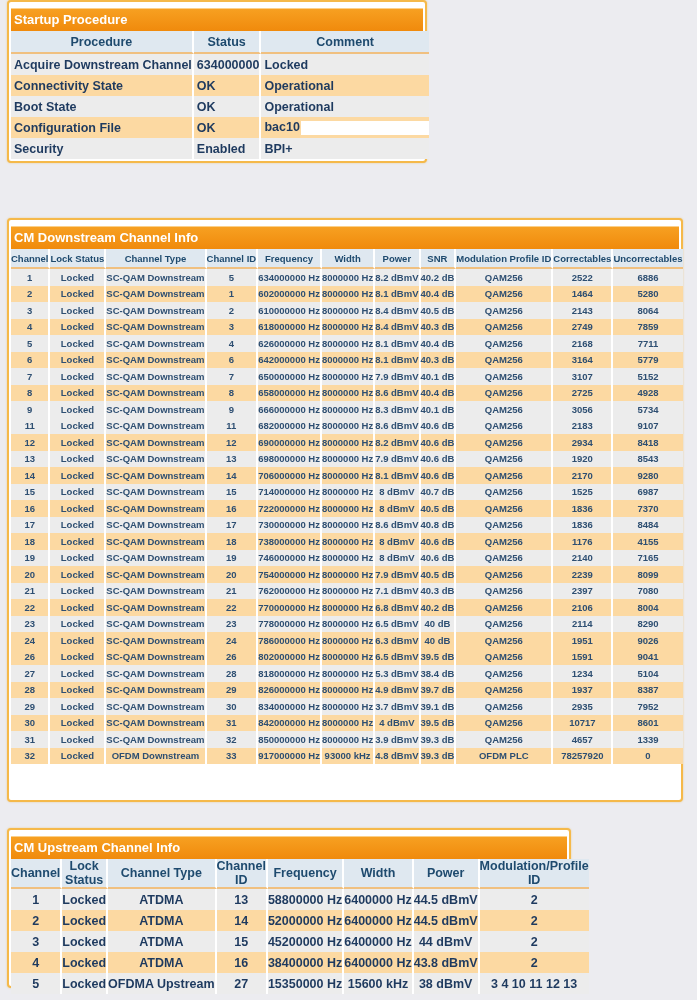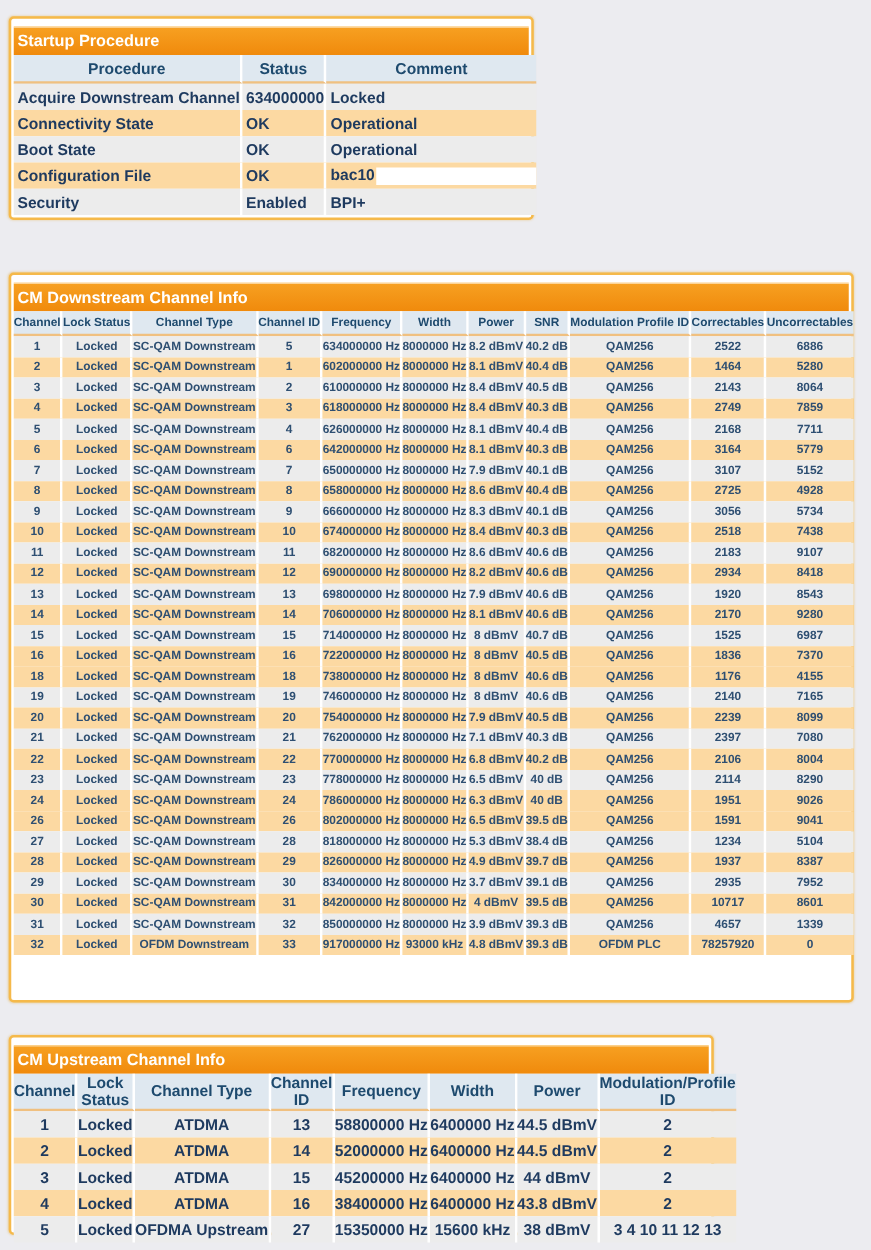--- a/index.html
+++ b/index.html
@@ -42,21 +42,21 @@
   th:last-child, td:last-child { border-right: none; }
   td {
     border-right: 2px solid #fff;
     padding: 0;
     white-space: nowrap;
   }
   tr.odd td { background: #ececec; }
   tr.even td { background: #fcd9a2; }
 
   
-  #startup { left: 7px; top: 13px; width: 420px; height: 163px; }
+  #startup { left: 7px; top: 0; width: 420px; height: 163px; }
   #startup table th { font-size: 12.5px; height: 21px; }
   #startup table td { font-size: 12.5px; height: 21px; font-weight: bold; padding-left: 3px; }
   .redact { display: inline-block; width: 128px; height: 14px; background: #fff; vertical-align: middle; margin-left: 1px; }
 
   
   #downstream { left: 7px; top: 218px; width: 676px; height: 584px; }
   #downstream table th { font-size: 9.5px; height: 18px; white-space: nowrap; }
   #downstream table td { font-size: 9.5px; height: 16.5px; text-align: center; font-weight: bold; color: #2e4f72; }
 
   
@@ -254,33 +254,20 @@
           <td>SC-QAM Downstream</td>
           <td>9</td>
           <td>666000000 Hz</td>
           <td>8000000 Hz</td>
           <td>8.3 dBmV</td>
           <td>40.1 dB</td>
           <td>QAM256</td>
           <td>3056</td>
           <td>5734</td>
         </tr>
-        <tr class="even">
-          <td>10</td>
-          <td>Locked</td>
-          <td>SC-QAM Downstream</td>
-          <td>10</td>
-          <td>674000000 Hz</td>
-          <td>8000000 Hz</td>
-          <td>8.4 dBmV</td>
-          <td>40.3 dB</td>
-          <td>QAM256</td>
-          <td>2518</td>
-          <td>7438</td>
-        </tr>
         <tr class="odd">
           <td>11</td>
           <td>Locked</td>
           <td>SC-QAM Downstream</td>
           <td>11</td>
           <td>682000000 Hz</td>
           <td>8000000 Hz</td>
           <td>8.6 dBmV</td>
           <td>40.6 dB</td>
           <td>QAM256</td>
@@ -344,20 +331,33 @@
           <td>Locked</td>
           <td>SC-QAM Downstream</td>
           <td>16</td>
           <td>722000000 Hz</td>
           <td>8000000 Hz</td>
           <td>8 dBmV</td>
           <td>40.5 dB</td>
           <td>QAM256</td>
           <td>1836</td>
           <td>7370</td>
+        </tr>
+        <tr class="odd">
+          <td>17</td>
+          <td>Locked</td>
+          <td>SC-QAM Downstream</td>
+          <td>17</td>
+          <td>730000000 Hz</td>
+          <td>8000000 Hz</td>
+          <td>8.6 dBmV</td>
+          <td>40.8 dB</td>
+          <td>QAM256</td>
+          <td>1836</td>
+          <td>8484</td>
         </tr>
         <tr class="even">
           <td>18</td>
           <td>Locked</td>
           <td>SC-QAM Downstream</td>
           <td>18</td>
           <td>738000000 Hz</td>
           <td>8000000 Hz</td>
           <td>8 dBmV</td>
           <td>40.6 dB</td>

